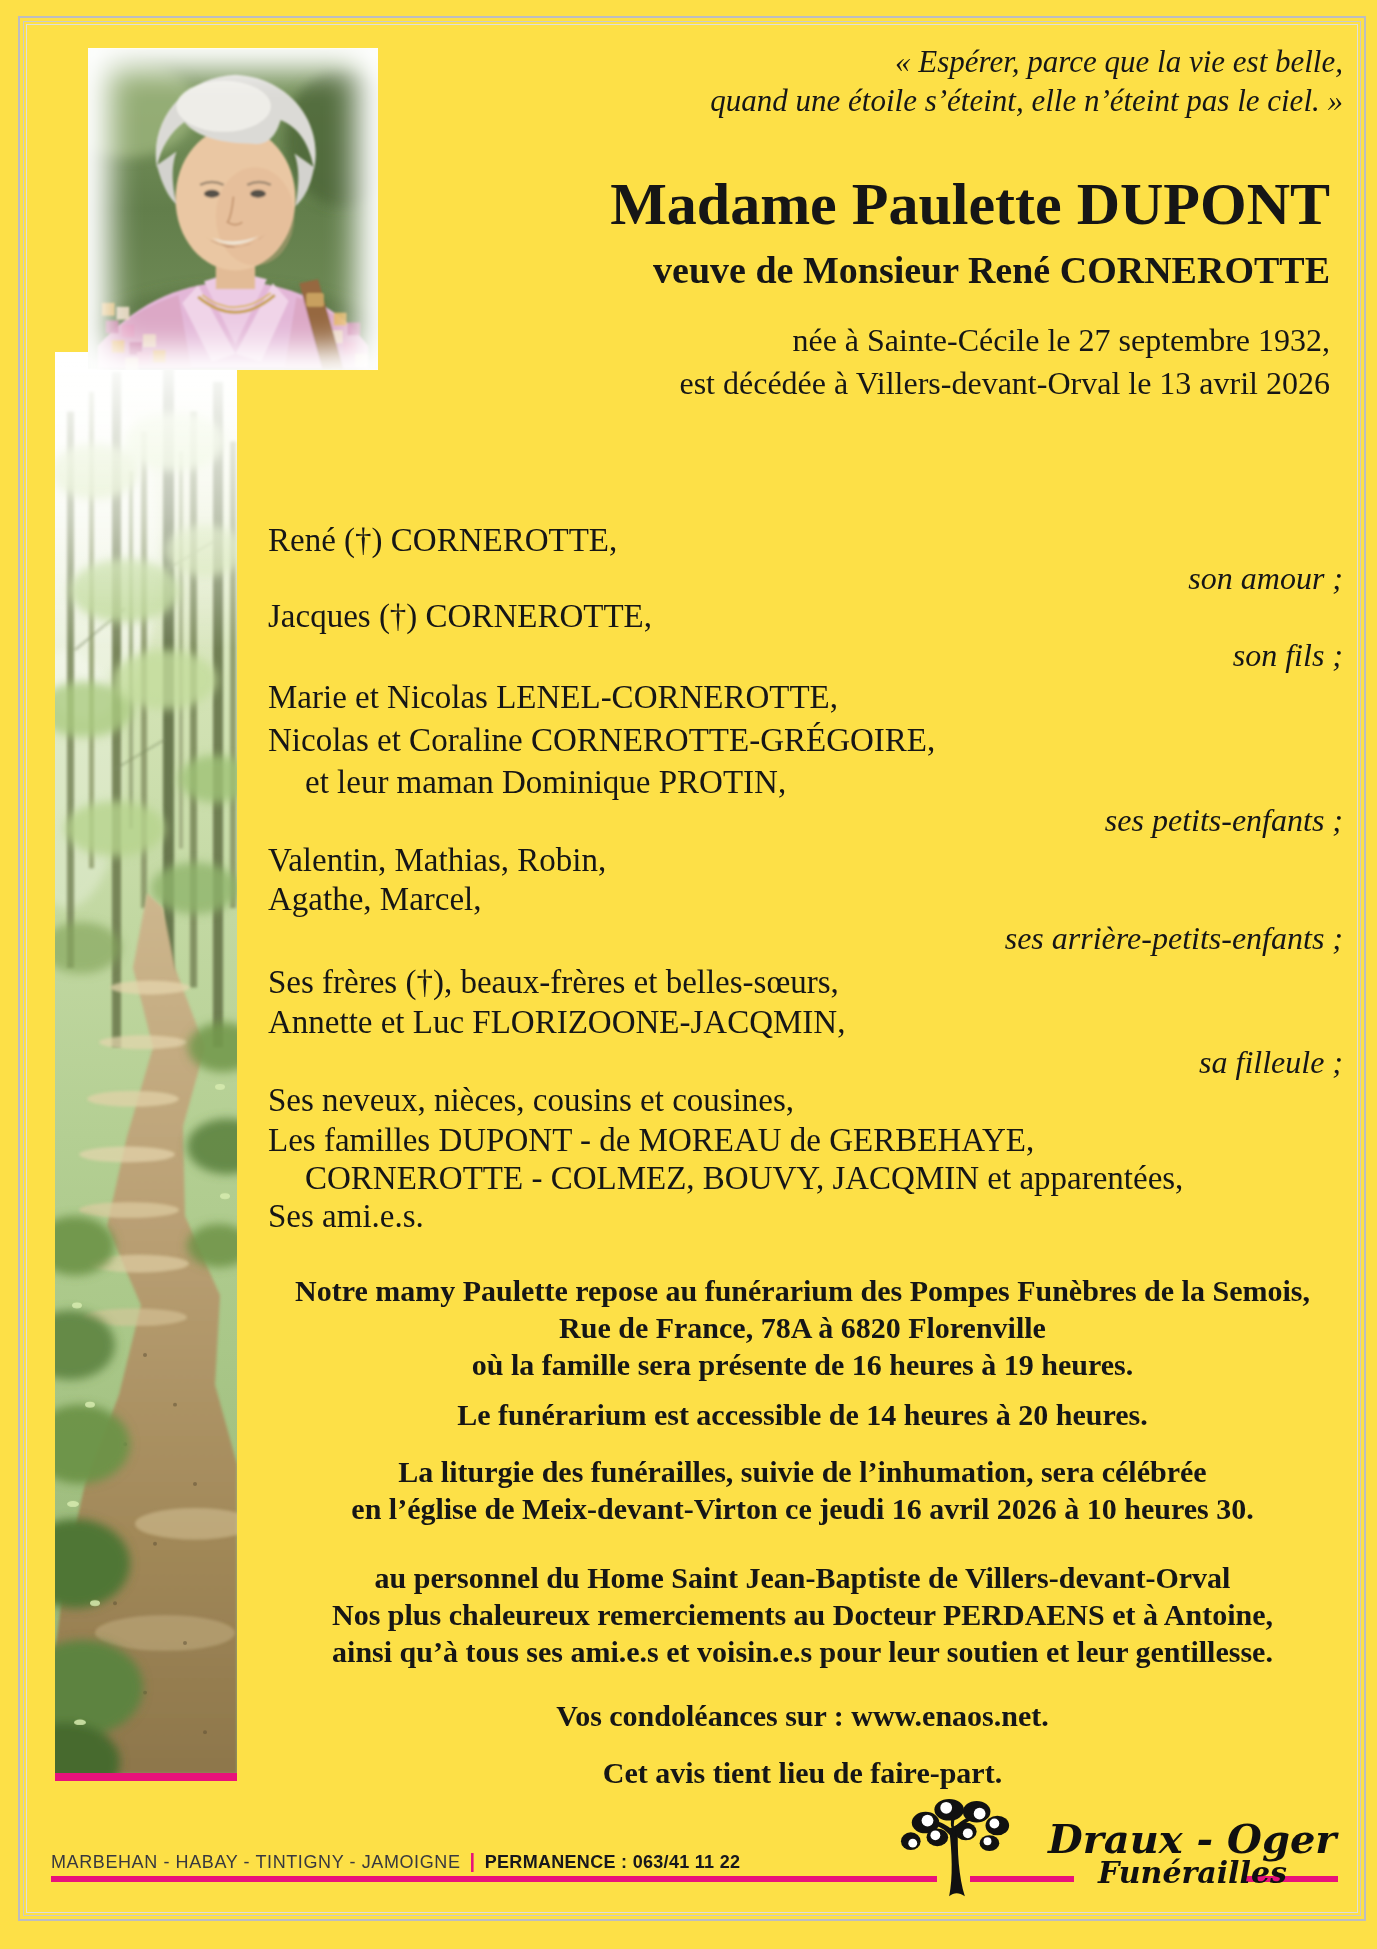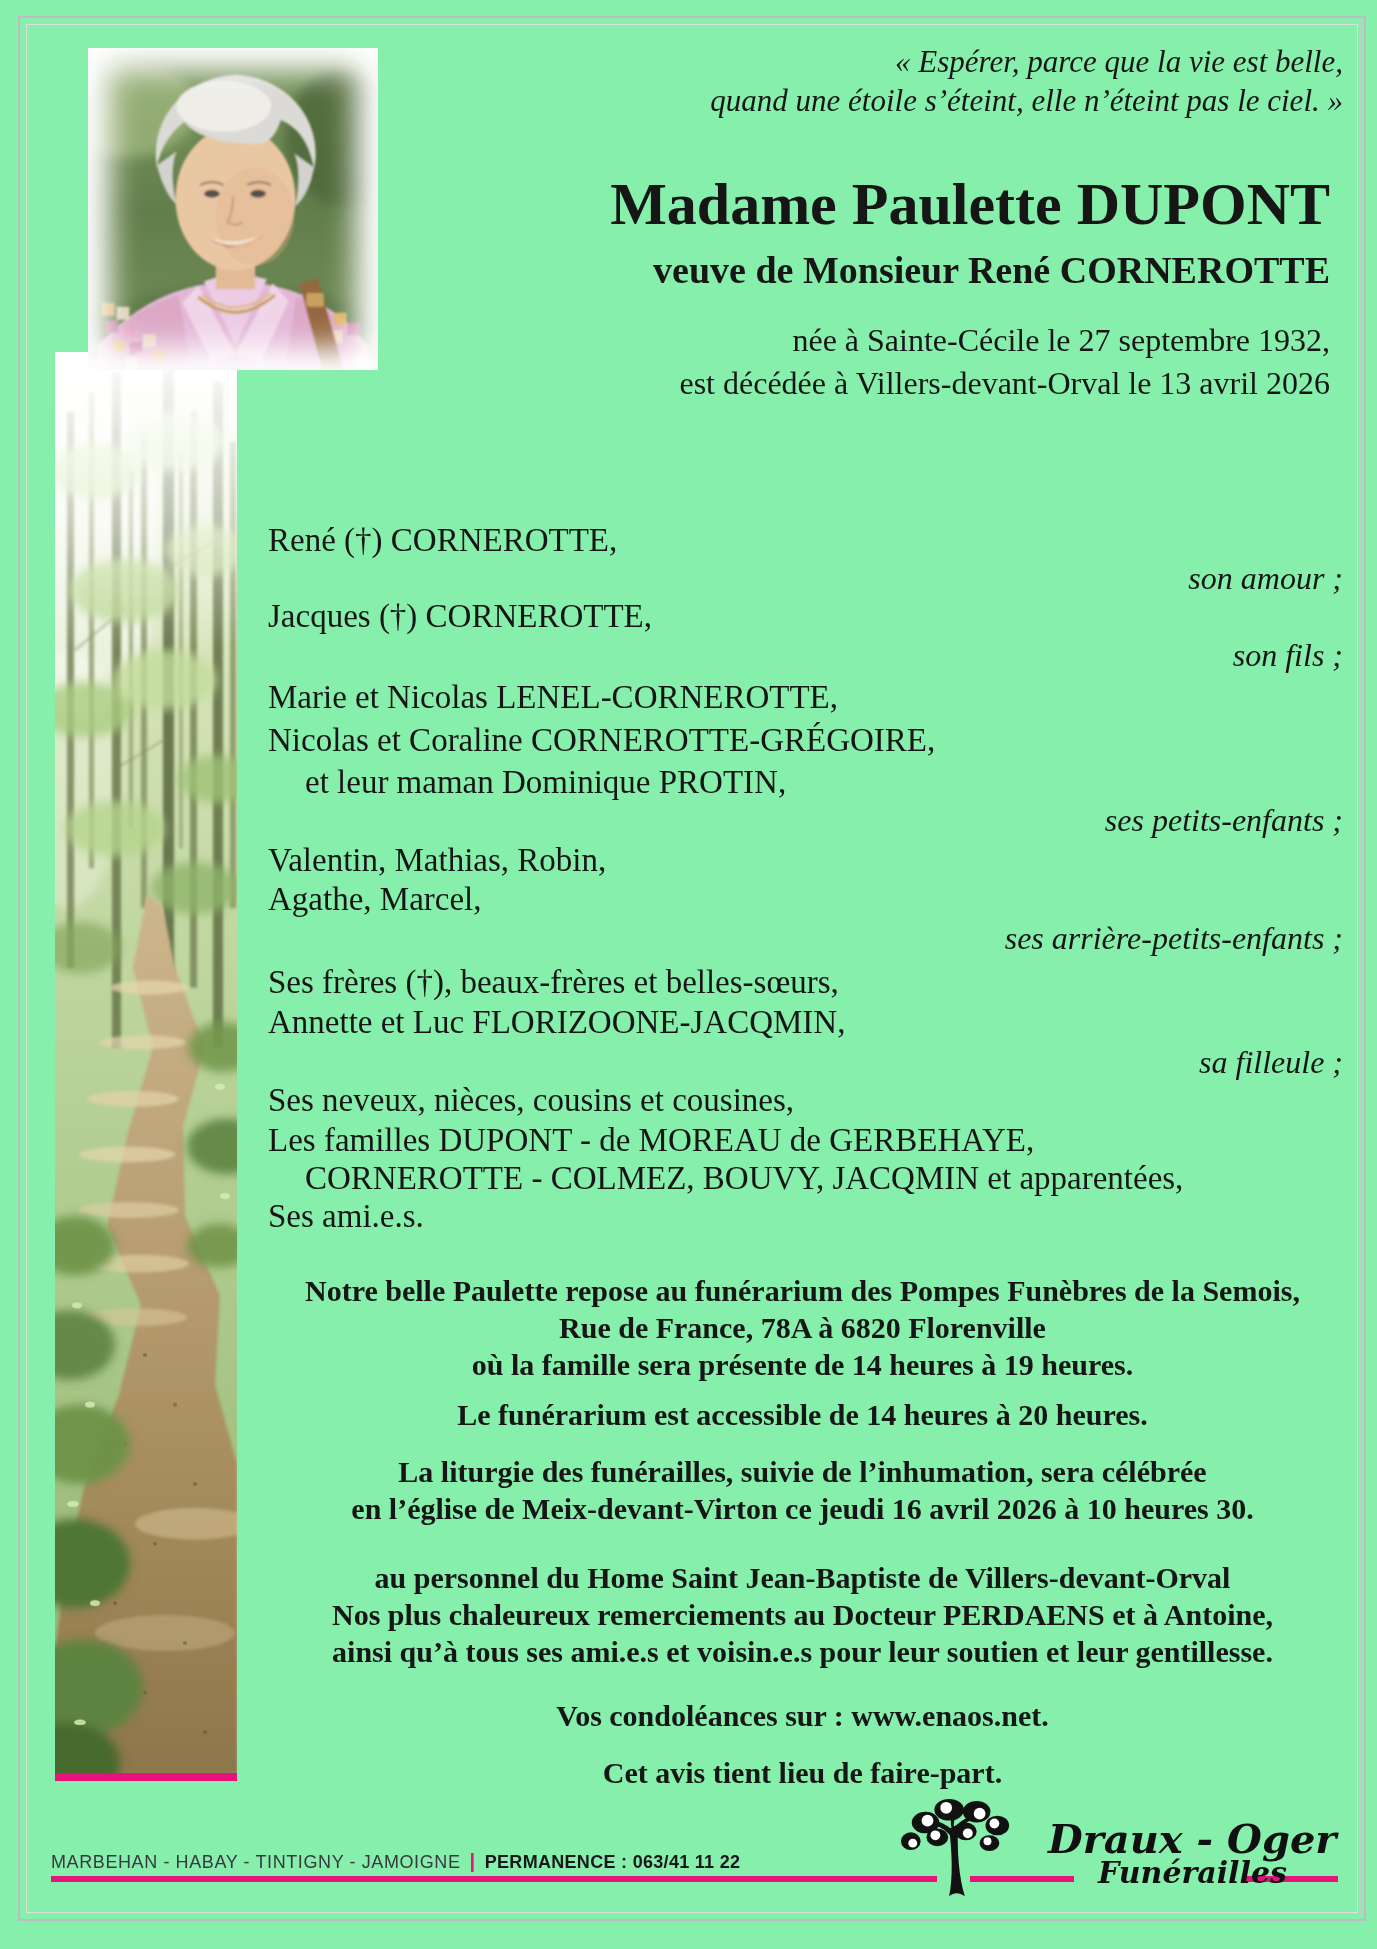--- a/index.html
+++ b/index.html
@@ -1,16 +1,16 @@
 <!DOCTYPE html>
 <html><head>
 <meta charset="utf-8">
 <style>
   html,body{margin:0;padding:0;background:#fff;}
-  #page{position:relative;width:1377px;height:1949px;background:#86efac;overflow:hidden;
+  #page{position:relative;width:1377px;height:1949px;background:#fde047;overflow:hidden;
         font-family:"Liberation Serif","DejaVu Serif",serif;color:#161616;}
   
   .frame1{position:absolute;left:18px;top:16px;right:11px;bottom:28px;border:2px solid #bdbdc1;}
   .frame2{position:absolute;inset:3px;border:1px solid #c9c9cd;}
   .frame3{position:absolute;inset:2px;border:1px solid #dededf;}
   
   .photo{position:absolute;left:88px;top:48px;width:290px;height:322px;}
   .photo svg{display:block;width:100%;height:100%;}
   .photo .feather{position:absolute;inset:0;box-shadow:inset 0 0 30px 22px #ffffff;}
   .strip{position:absolute;left:55px;top:352px;width:182px;height:1422px;}
@@ -251,23 +251,23 @@
   <div class="fam right" style="top:918px">ses arrière-petits-enfants ;</div>
   <div class="fam left" style="top:962px">Ses frères (†), beaux-frères et belles-sœurs,</div>
   <div class="fam left" style="top:1002px">Annette et Luc FLORIZOONE-JACQMIN,</div>
   <div class="fam right" style="top:1042px">sa filleule ;</div>
   <div class="fam left" style="top:1080px">Ses neveux, nièces, cousins et cousines,</div>
   <div class="fam left" style="top:1120px">Les familles DUPONT - de MOREAU de GERBEHAYE,</div>
   <div class="fam ind" style="top:1158px">CORNEROTTE - COLMEZ, BOUVY, JACQMIN et apparentées,</div>
   <div class="fam left" style="top:1196px">Ses ami.e.s.</div>
 
   <div class="notice" style="top:1272px">
-    <div>Notre belle Paulette repose au funérarium des Pompes Funèbres de la Semois,</div>
+    <div>Notre mamy Paulette repose au funérarium des Pompes Funèbres de la Semois,</div>
     <div>Rue de France, 78A à 6820 Florenville</div>
-    <div>où la famille sera présente de 14 heures à 19 heures.</div>
+    <div>où la famille sera présente de 16 heures à 19 heures.</div>
   </div>
   <div class="notice" style="top:1396px">Le funérarium est accessible de 14 heures à 20 heures.</div>
   <div class="notice" style="top:1453px">
     <div>La liturgie des funérailles, suivie de l’inhumation, sera célébrée</div>
     <div>en l’église de Meix-devant-Virton ce jeudi 16 avril 2026 à 10 heures 30.</div>
   </div>
   <div class="notice" style="top:1559px">
     <div>au personnel du Home Saint Jean-Baptiste de Villers-devant-Orval</div>
     <div>Nos plus chaleureux remerciements au Docteur PERDAENS et à Antoine,</div>
     <div>ainsi qu’à tous ses ami.e.s et voisin.e.s pour leur soutien et leur gentillesse.</div>

